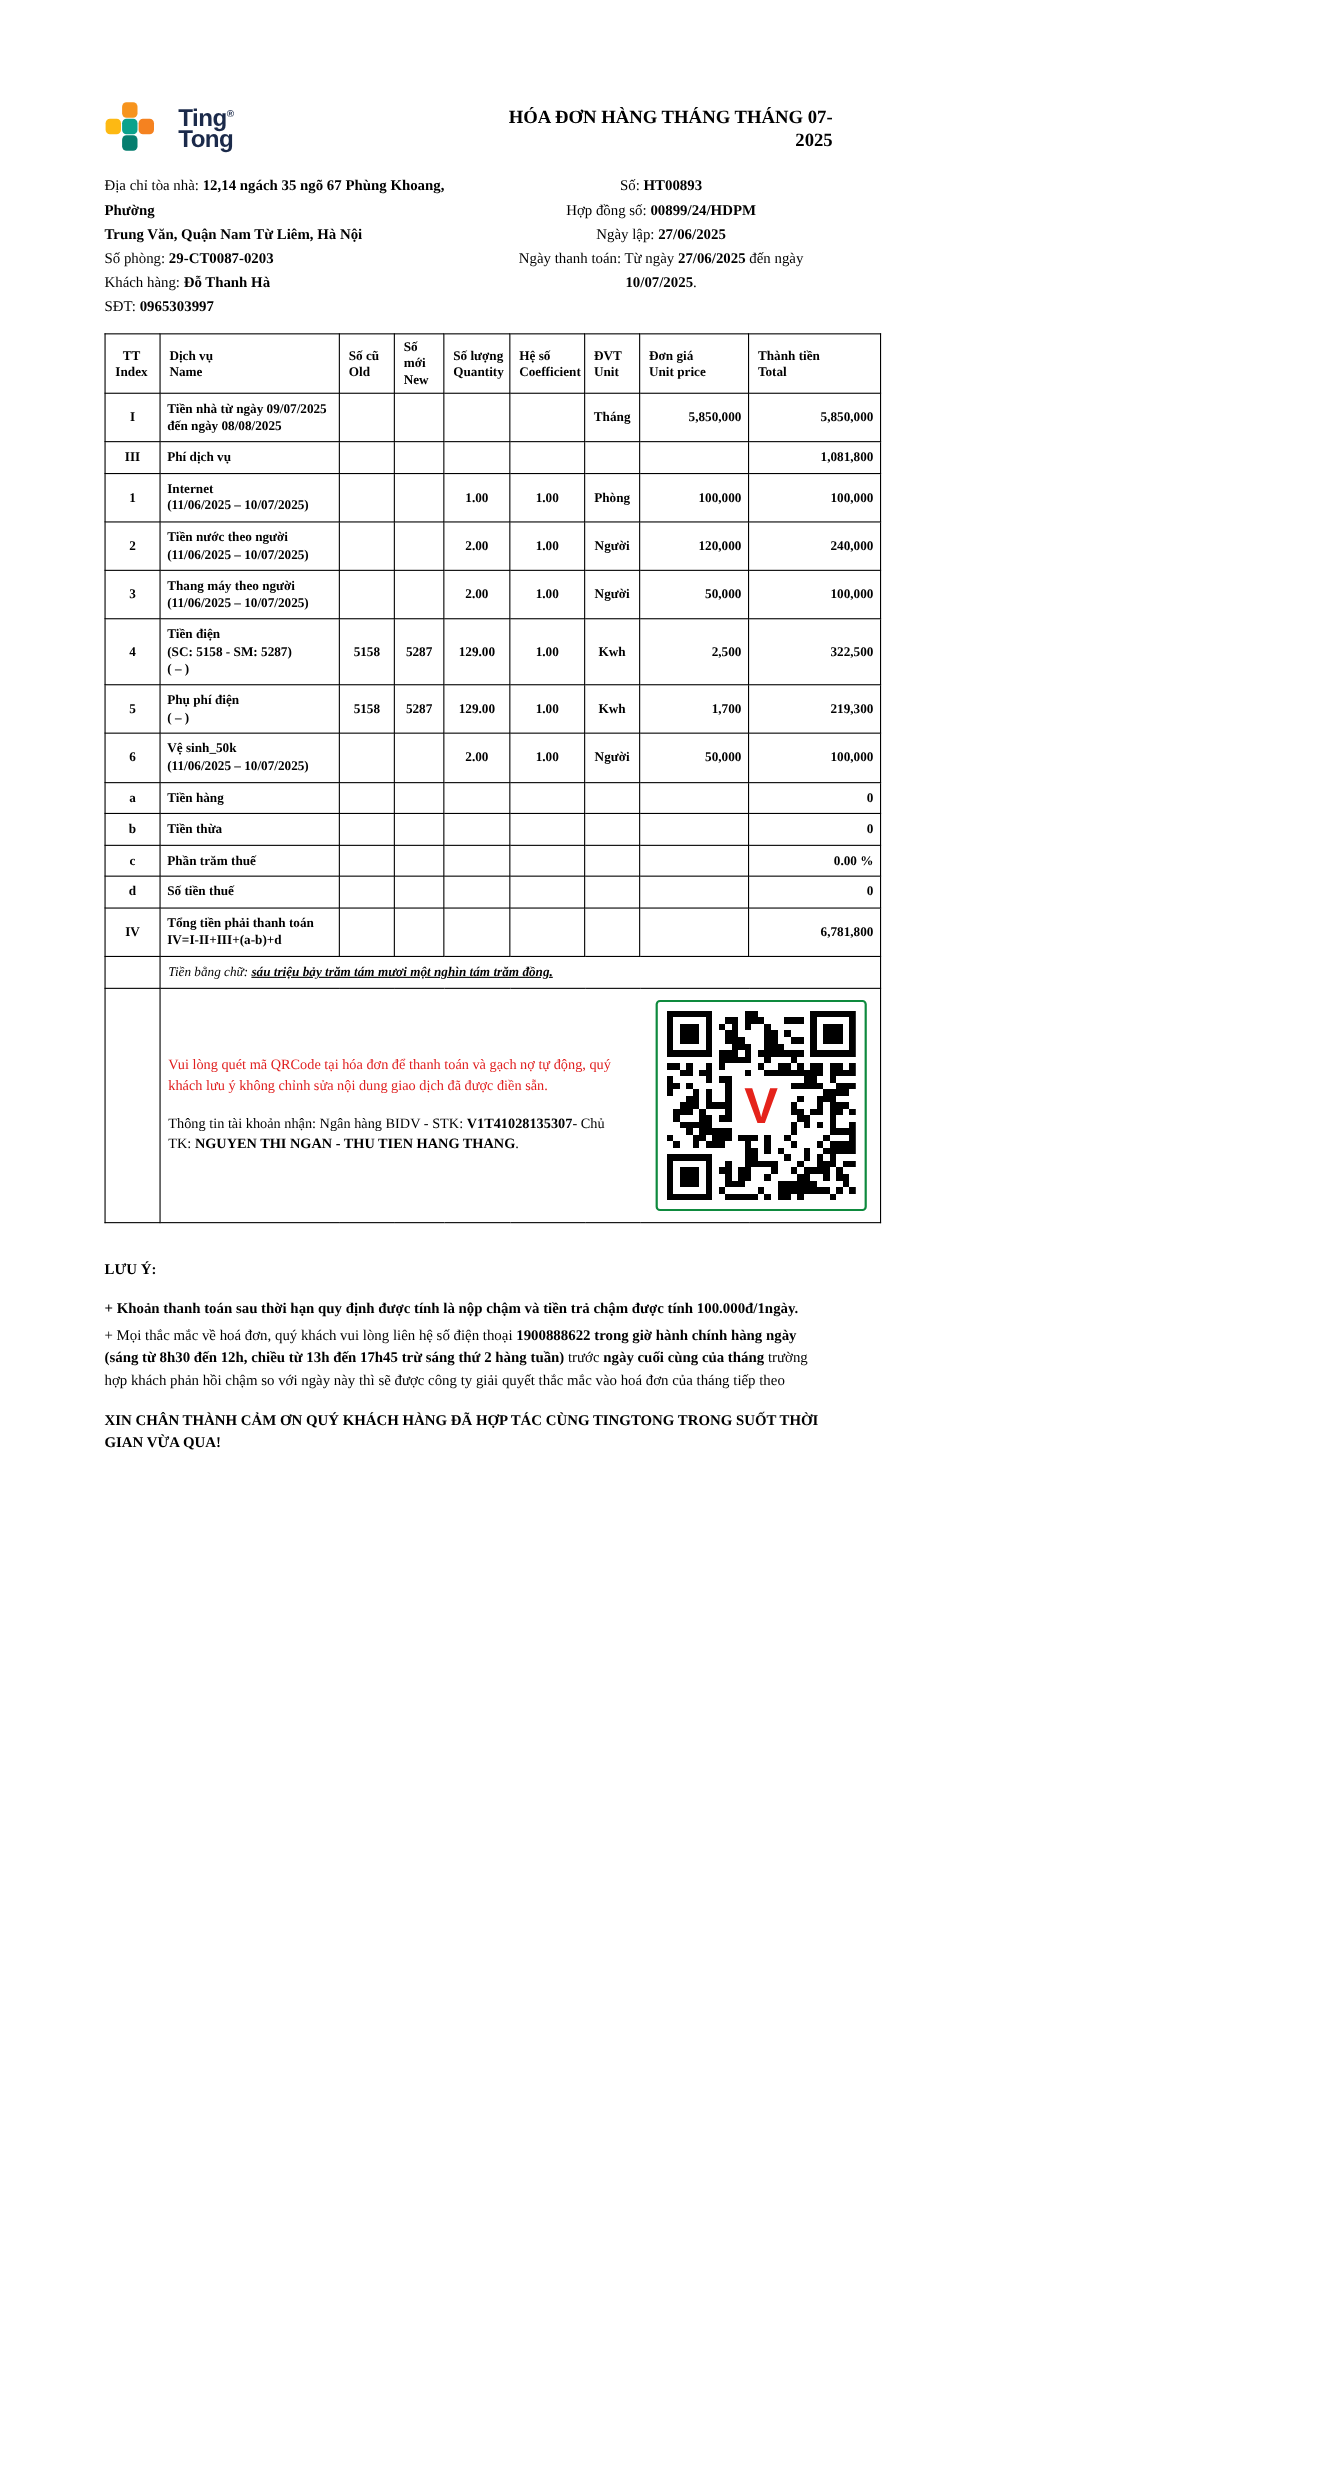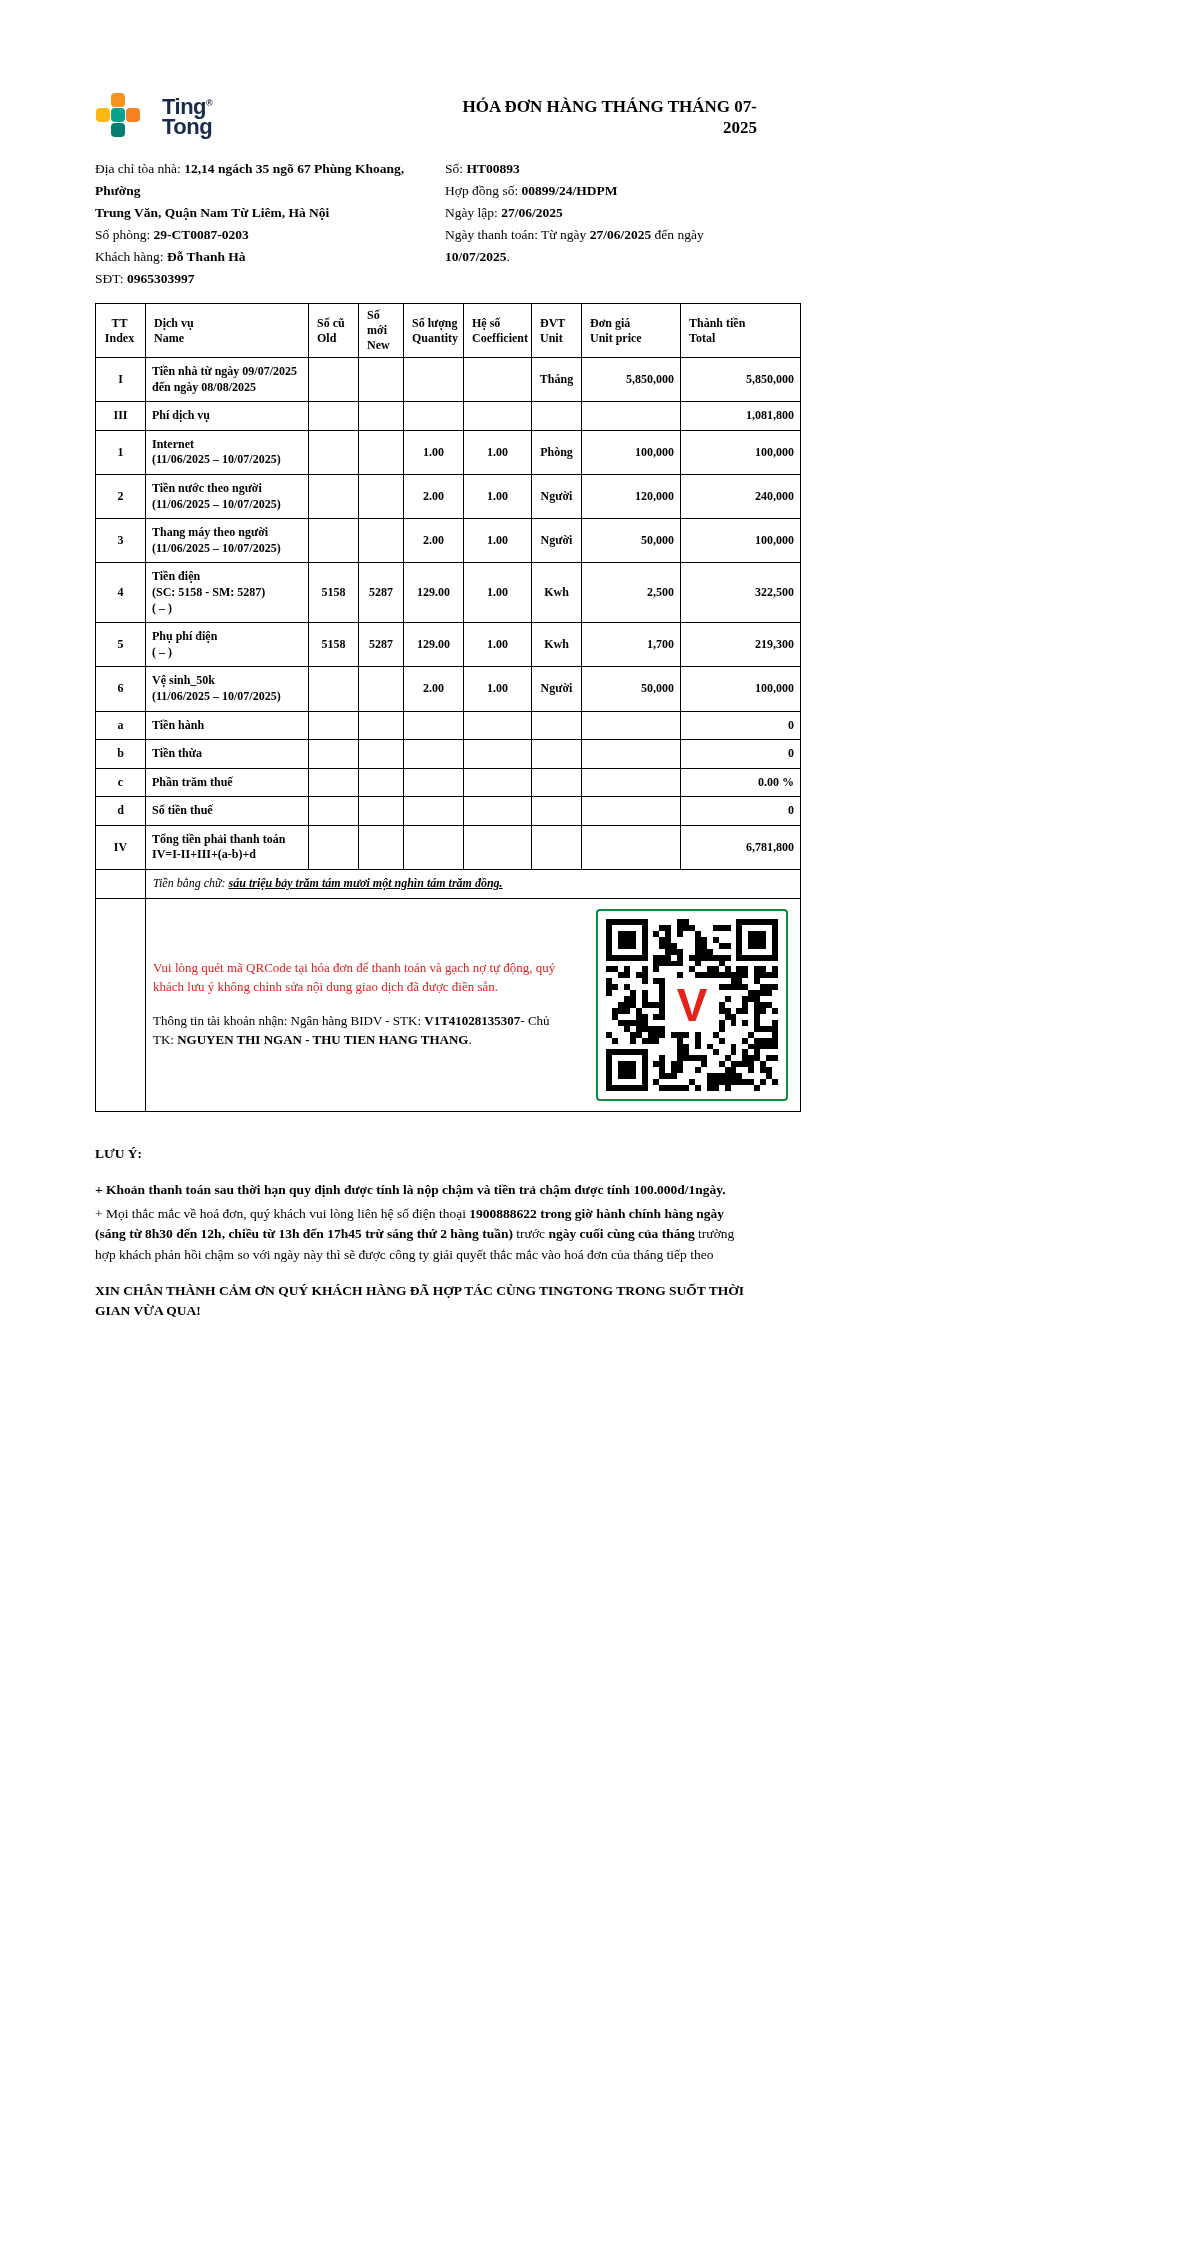--- a/index.html
+++ b/index.html
@@ -24,21 +24,21 @@
     font-weight: 700; font-size: 22px; line-height: 20px;
     color: #1b2a4a; letter-spacing: -0.5px;
   }
   .logo-text .reg { font-size: 9px; vertical-align: super; letter-spacing: 0; }
   .title { text-align: right; font-weight: 700; font-size: 17px; line-height: 21px; margin-right: 43px; margin-top: 4px; }
 
   
   .info { display: flex; margin-top: 20px; font-size: 13.5px; }
   .info-line { line-height: 22px; }
   .info-left { width: 350px; }
-  .info-right { flex: 1; text-align: left; padding-right: 43px; }
+  .info-right { flex: 1; text-align: center; padding-right: 43px; }
 
   
   table.invoice { border-collapse: collapse; width: 705px; margin-top: 13px; font-size: 12px; table-layout: fixed; }
   .invoice th, .invoice td { border: 1px solid #000; }
   .invoice th { font-weight: 700; text-align: left; padding: 4px 4px 4px 8px; line-height: 1.25; vertical-align: middle; }
   .invoice th:first-child { text-align: center; padding-left: 2px; }
   .invoice td { font-weight: 700; padding: 6px 6px; line-height: 1.3; vertical-align: middle; }
   .c-index { text-align: center; }
   .c-name { text-align: left; padding-left: 7px; }
   .c-center { text-align: center; }
@@ -248,21 +248,21 @@
             <td class="c-center"></td>
             <td class="c-center"></td>
             <td class="c-center">2.00</td>
             <td class="c-center">1.00</td>
             <td class="c-center">Người</td>
             <td class="c-right">50,000</td>
             <td class="c-right">100,000</td>
           </tr>
           <tr>
             <td class="c-index">a</td>
-            <td class="c-name">Tiền hành</td>
+            <td class="c-name">Tiền hàng</td>
             <td class="c-center"></td>
             <td class="c-center"></td>
             <td class="c-center"></td>
             <td class="c-center"></td>
             <td class="c-center"></td>
             <td class="c-right"></td>
             <td class="c-right">0</td>
           </tr>
           <tr>
             <td class="c-index">b</td>

